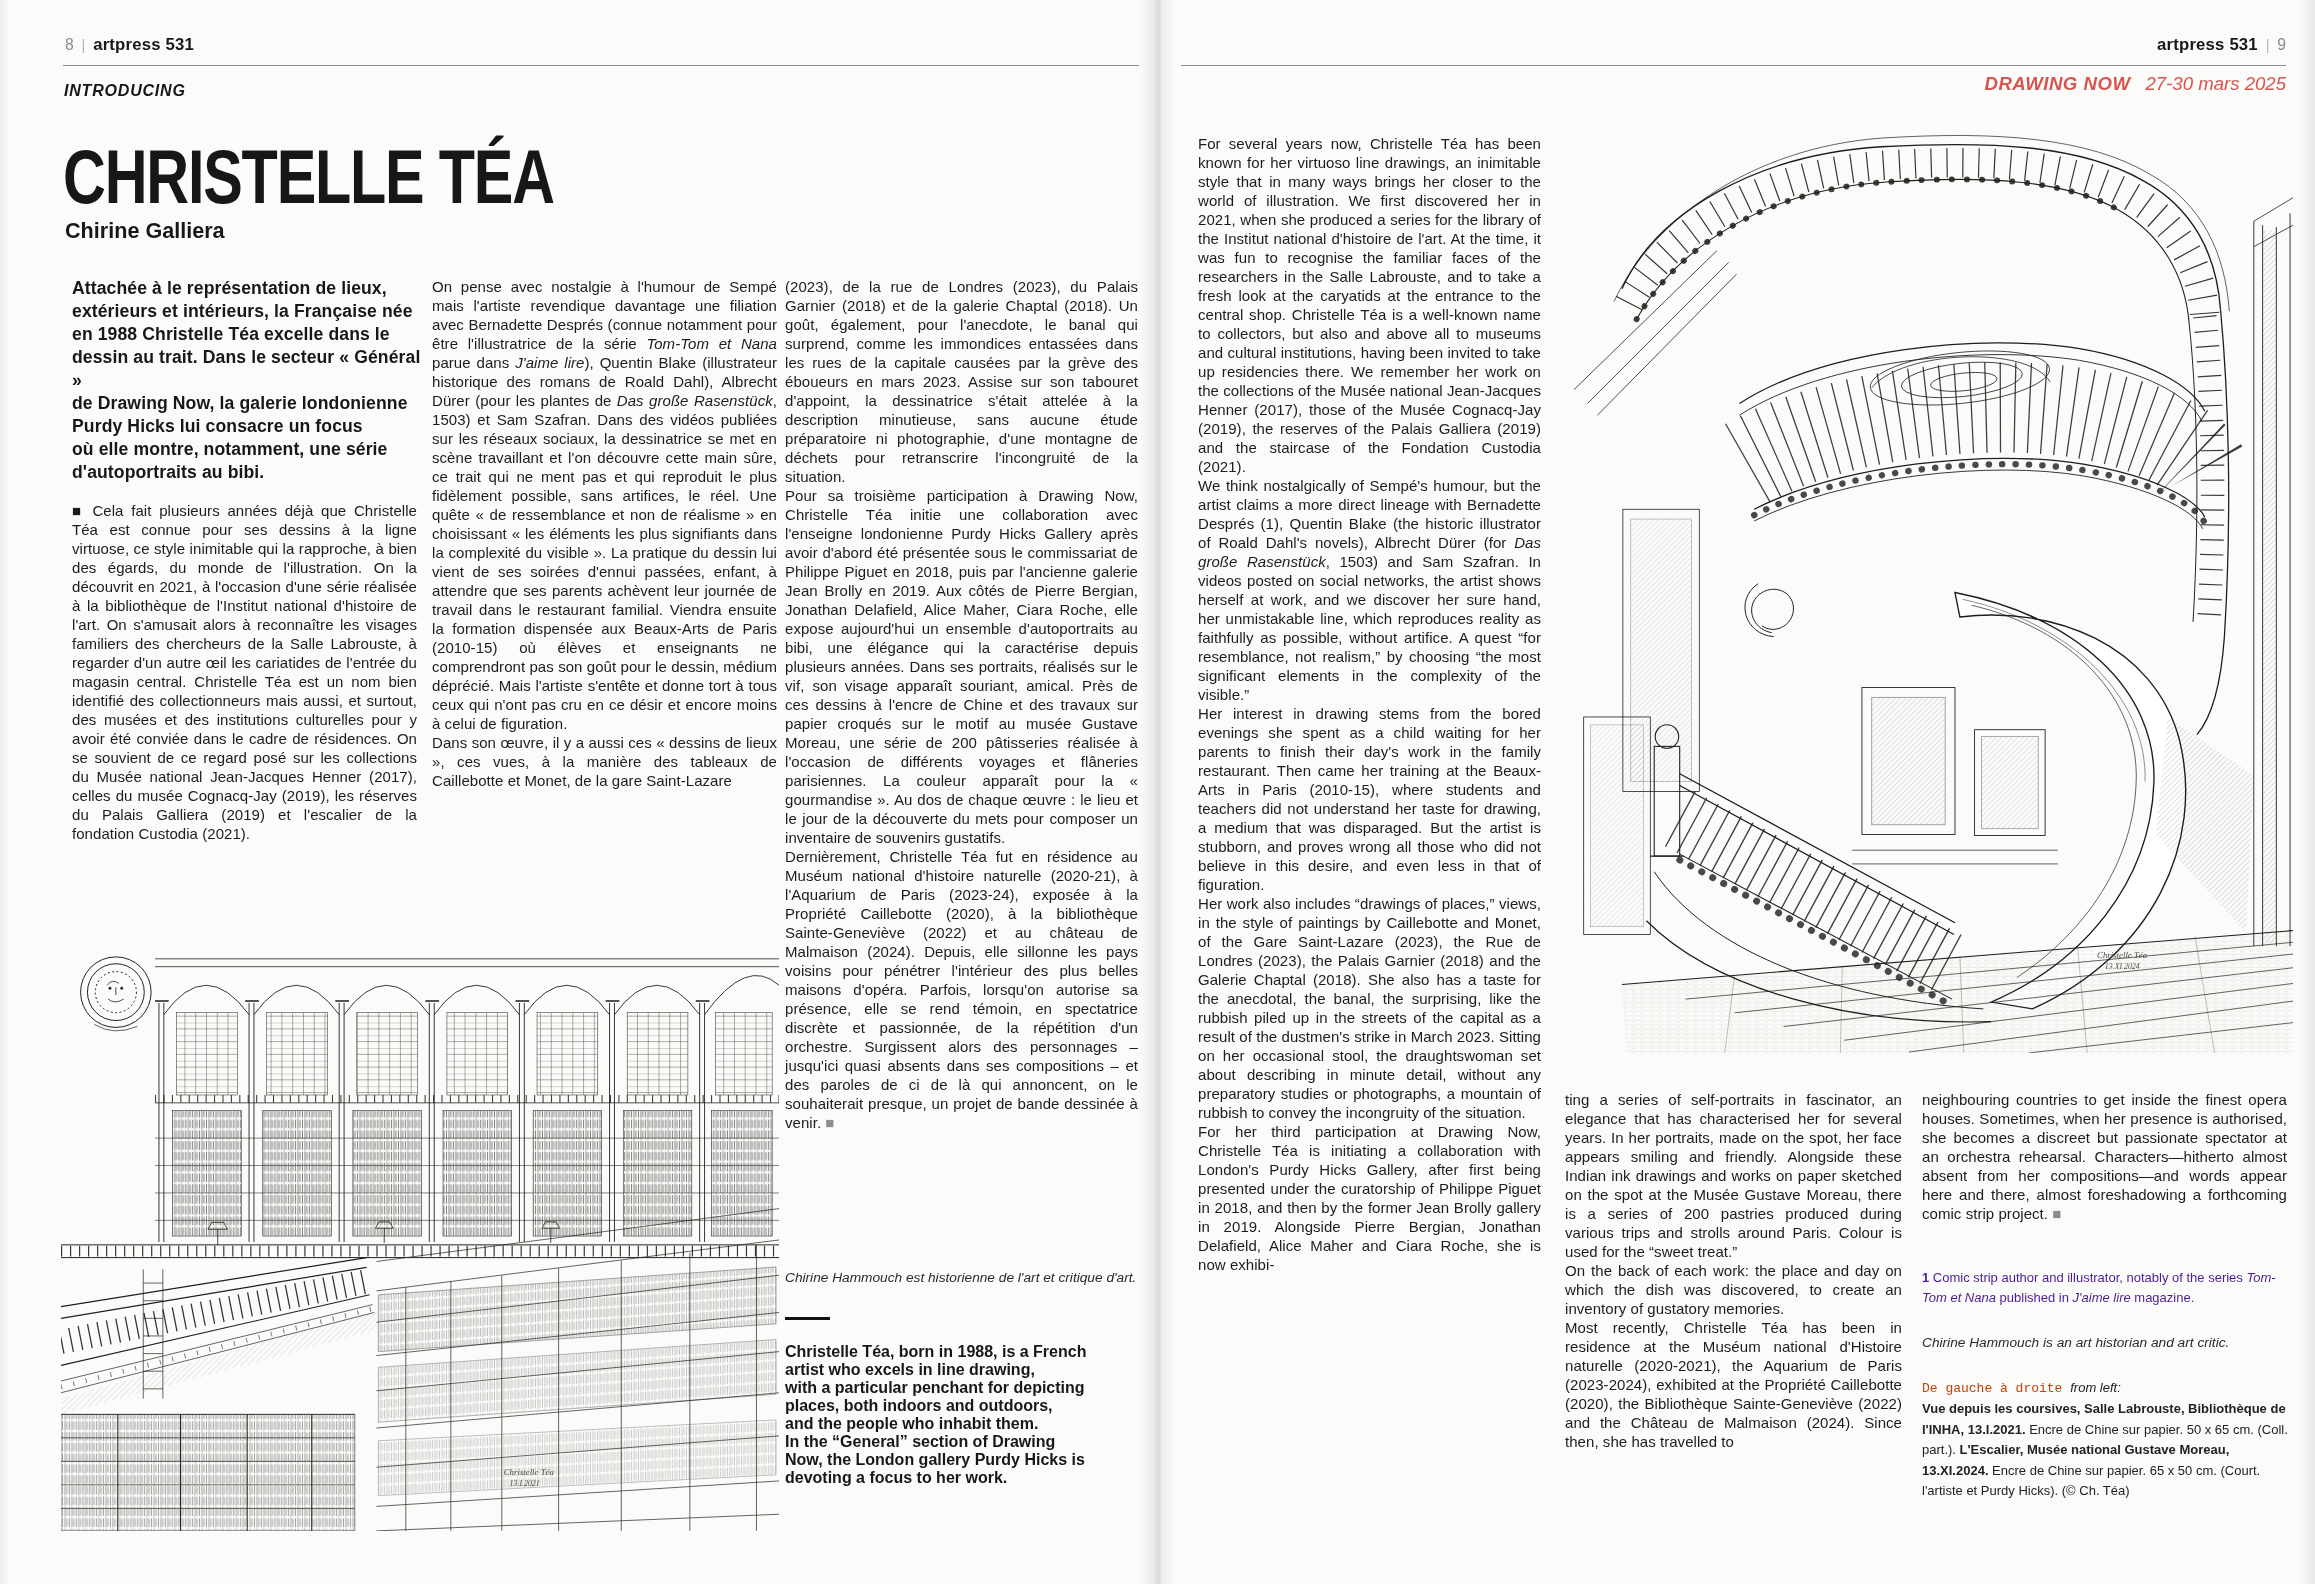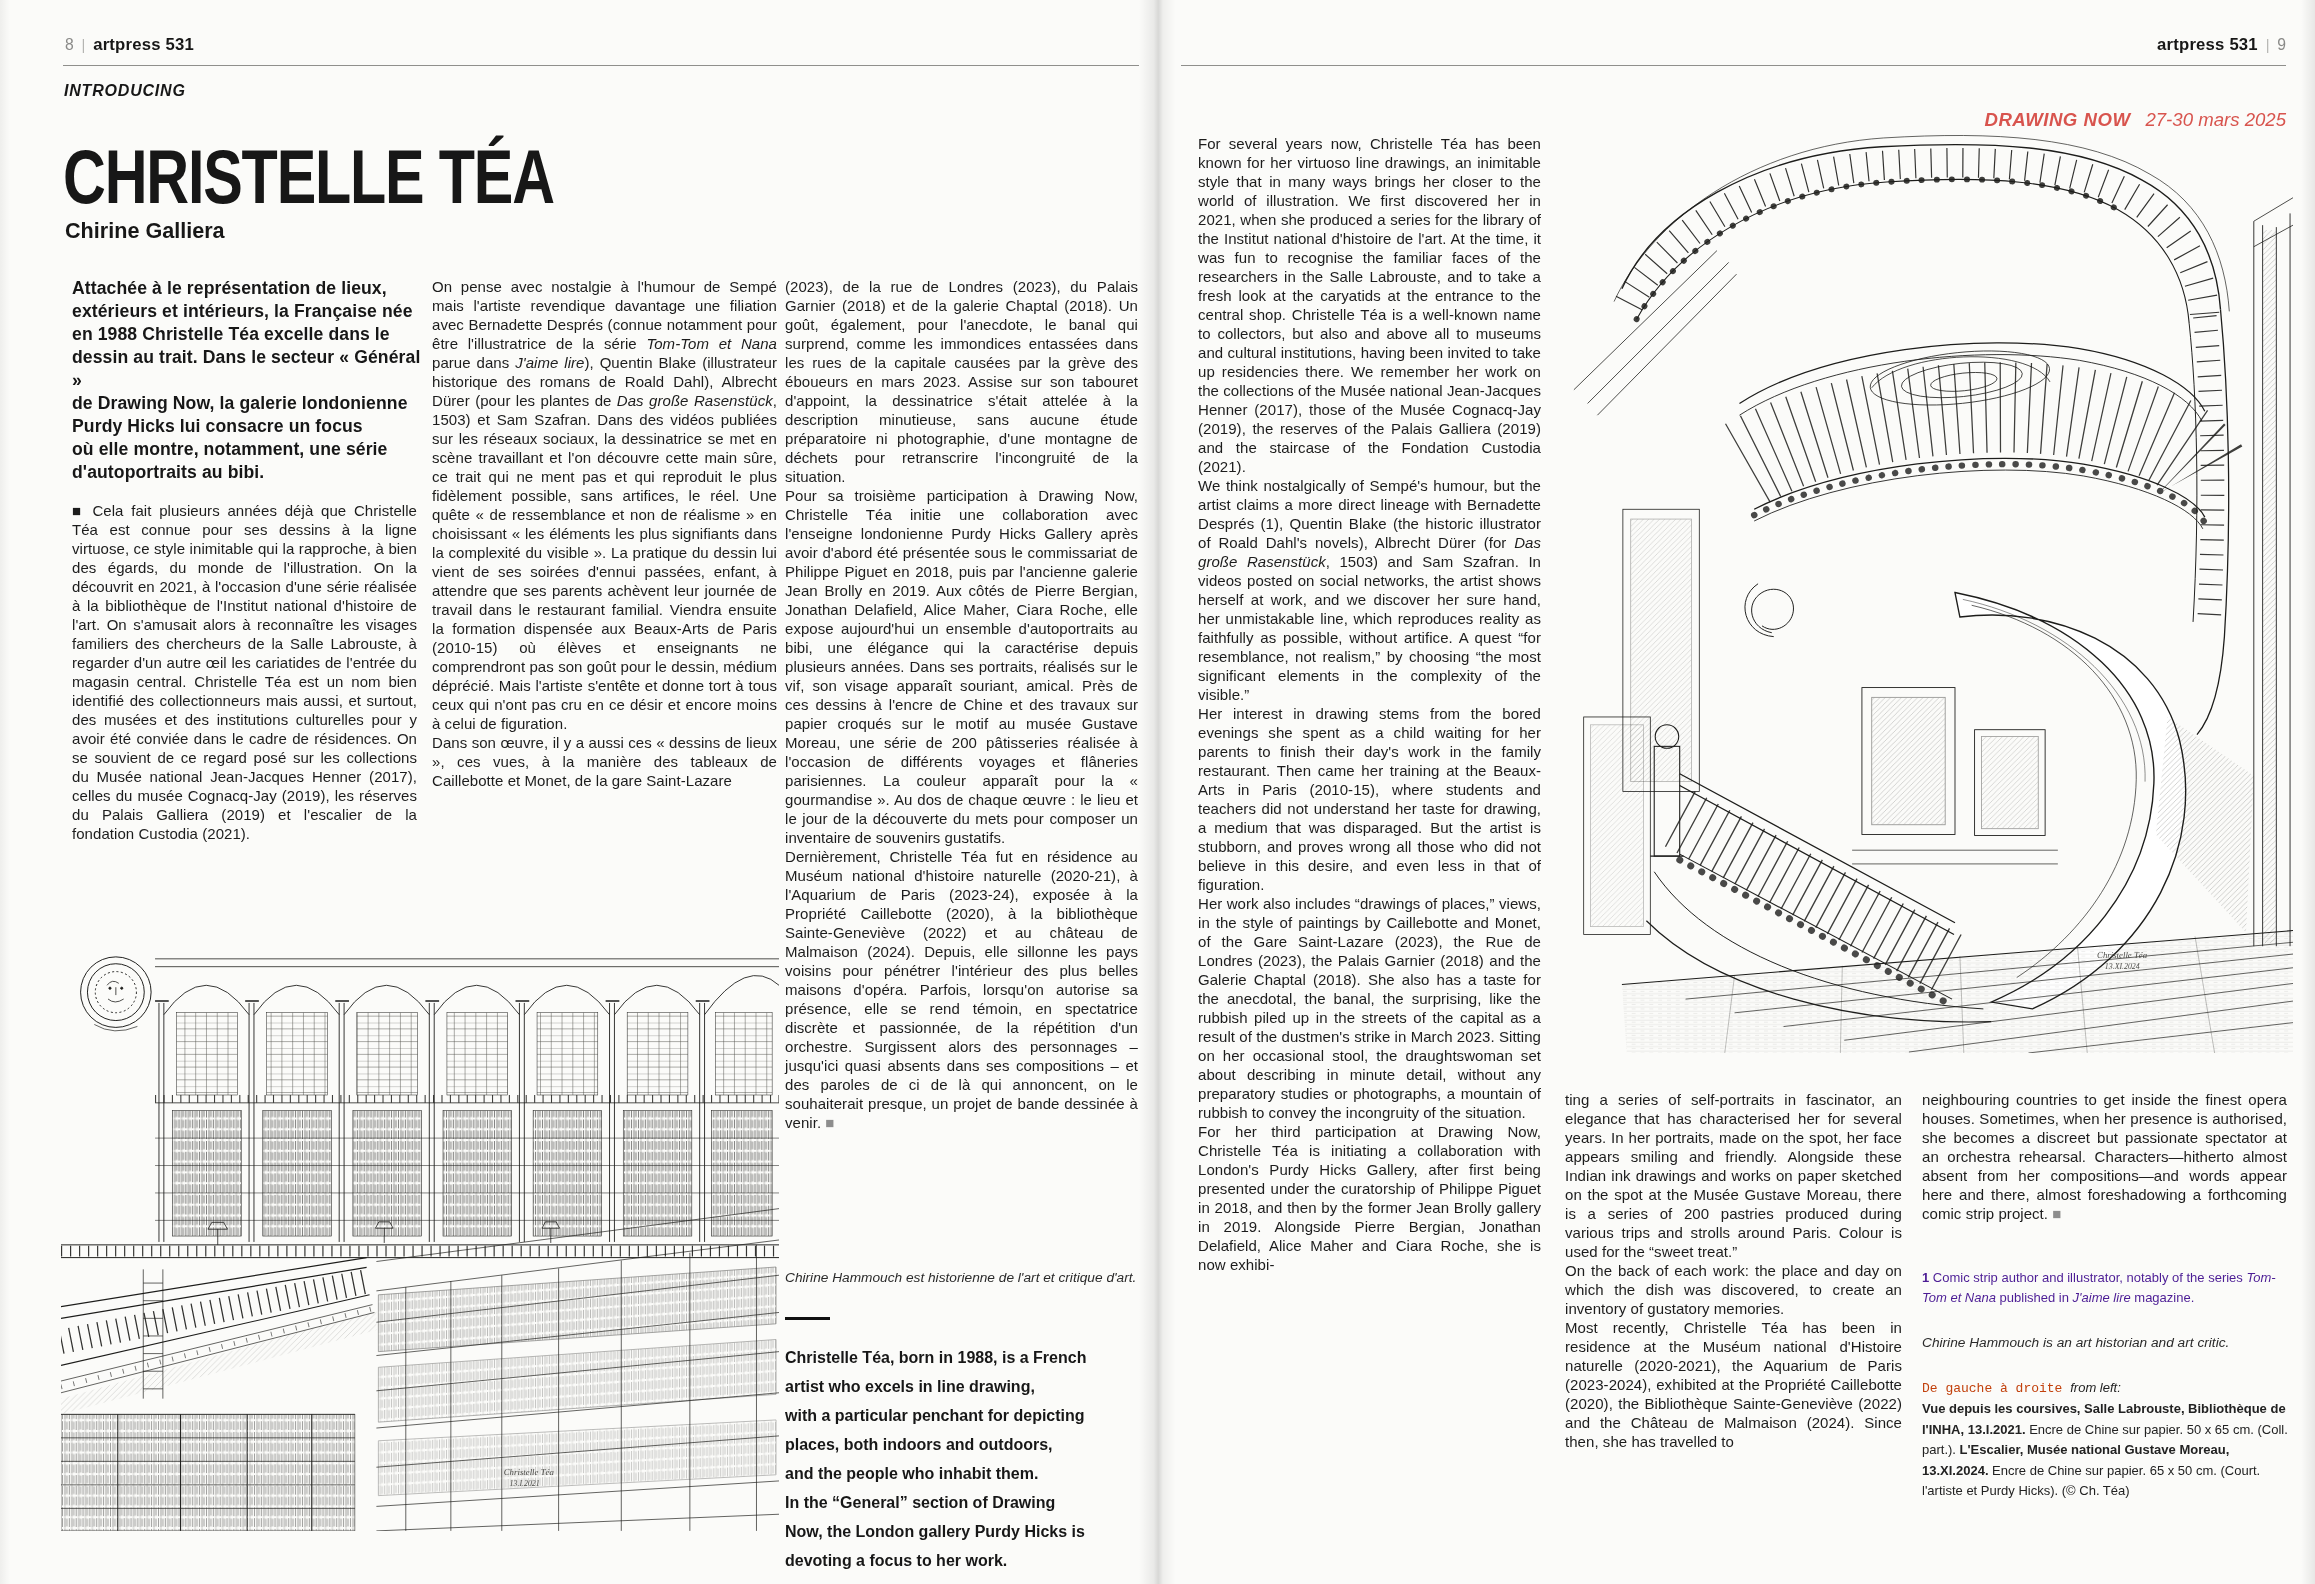--- a/index.html
+++ b/index.html
@@ -15,21 +15,21 @@
   .section{font-size:16px;font-weight:bold;font-style:italic;letter-spacing:0.8px;}
   .title{
     font-size:76px;font-weight:bold;letter-spacing:-1.5px;white-space:nowrap;
     transform:scaleX(0.78);transform-origin:left top;line-height:1;
   }
   .author{font-size:21.6px;font-weight:bold;}
   .introfr{font-size:17.6px;font-weight:bold;line-height:23px;letter-spacing:0.1px;}
   .body{font-size:15px;line-height:19px;text-align:justify;letter-spacing:0.05px;color:#1c1c1c;}
   .credit{font-size:13.7px;font-style:italic;color:#2a2a2a;}
   .shortrule{background:#111;height:2.9px;}
-  .introen{font-size:16px;font-weight:bold;line-height:29px;}
+  .introen{font-size:16px;font-weight:bold;line-height:18px;}
   .footnote{font-size:13px;line-height:20px;color:#4c1d95;}
   .caption{font-size:13px;line-height:20.4px;color:#222;}
   .event{font-size:18.6px;font-style:italic;white-space:nowrap;}
   .event .ev-name{font-weight:bold;letter-spacing:0.5px;}
   .event .ev-dates{font-weight:normal;margin-left:9.8px;}
   .seg-italic{font-style:italic;}
   .seg-bold{font-weight:bold;}
   .seg-gray{color:#c2410c;font-family:Liberation Mono, monospace;}
   .seg-sq{color:#8d8d8d;}
   .gutter{
@@ -178,21 +178,21 @@
   </svg>
 
   <div class="abs gutter"></div>
   <div class="abs edge-l"></div>
   <div class="abs edge-r"></div>
 
   <div class="abs" style="right:29px;top:35px;text-align:right;">
     <span class="mag">artpress 531</span><span class="pipe">|</span><span class="pgnum">9</span>
   </div>
   <div class="abs hair" style="left:1181px;top:65px;width:1105px;"></div>
-  <div class="abs event" style="right:29px;top:73px;margin-top:36px;">
+  <div class="abs event" style="right:29px;top:73px;">
     <span class="ev-name" style="color:#d8544e;">DRAWING NOW</span>
     <span class="ev-dates" style="color:#d8544e;">27-30 mars 2025</span>
   </div>
 
   <div class="abs body" style="left:1198px;top:134px;width:343px;" lang="en"><span>For several years now, Christelle Téa has been known for her virtuoso line drawings, an inimitable style that in many ways brings her closer to the world of illustration. We first discovered her in 2021, when she produced a series for the library of the Institut national d'histoire de l'art. At the time, it was fun to recognise the familiar faces of the researchers in the Salle Labrouste, and to take a fresh look at the caryatids at the entrance to the central shop. Christelle Téa is a well-known name to collectors, but also and above all to museums and cultural institutions, having been invited to take up residencies there. We remember her work on the collections of the Musée national Jean-Jacques Henner (2017), those of the Musée Cognacq-Jay (2019), the reserves of the Palais Galliera (2019) and the staircase of the Fondation Custodia (2021).</span><br><span>We think nostalgically of Sempé's humour, but the artist claims a more direct lineage with Bernadette Després (1), Quentin Blake (the historic illustrator of Roald Dahl's novels), Albrecht Dürer (for </span><span class="seg-italic">Das große Rasenstück</span><span>, 1503) and Sam Szafran. In videos posted on social networks, the artist shows herself at work, and we discover her sure hand, her unmistakable line, which reproduces reality as faithfully as possible, without artifice. A quest “for resemblance, not realism,” by choosing “the most significant elements in the complexity of the visible.”</span><br><span>Her interest in drawing stems from the bored evenings she spent as a child waiting for her parents to finish their day's work in the family restaurant. Then came her training at the Beaux-Arts in Paris (2010-15), where students and teachers did not understand her taste for drawing, a medium that was disparaged. But the artist is stubborn, and proves wrong all those who did not believe in this desire, and even less in that of figuration.</span><br><span>Her work also includes “drawings of places,” views, in the style of paintings by Caillebotte and Monet, of the Gare Saint-Lazare (2023), the Rue de Londres (2023), the Palais Garnier (2018) and the Galerie Chaptal (2018). She also has a taste for the anecdotal, the banal, the surprising, like the rubbish piled up in the streets of the capital as a result of the dustmen's strike in March 2023. Sitting on her occasional stool, the draughtswoman set about describing in minute detail, without any preparatory studies or photographs, a mountain of rubbish to convey the incongruity of the situation.</span><br><span>For her third participation at Drawing Now, Christelle Téa is initiating a collaboration with London's Purdy Hicks Gallery, after first being presented under the curatorship of Philippe Piguet in 2018, and then by the former Jean Brolly gallery in 2019. Alongside Pierre Bergian, Jonathan Delafield, Alice Maher and Ciara Roche, she is now exhibi-</span></div>
 
   <div class="abs body" style="left:1565px;top:1090px;width:337px;" lang="en"><span>ting a series of self-portraits in fascinator, an elegance that has characterised her for several years. In her portraits, made on the spot, her face appears smiling and friendly. Alongside these Indian ink drawings and works on paper sketched on the spot at the Musée Gustave Moreau, there is a series of 200 pastries produced during various trips and strolls around Paris. Colour is used for the “sweet treat.”</span><br><span>On the back of each work: the place and day on which the dish was discovered, to create an inventory of gustatory memories.</span><br><span>Most recently, Christelle Téa has been in residence at the Muséum national d'Histoire naturelle (2020-2021), the Aquarium de Paris (2023-2024), exhibited at the Propriété Caillebotte (2020), the Bibliothèque Sainte-Geneviève (2022) and the Château de Malmaison (2024). Since then, she has travelled to</span></div>
 
   <div class="abs body" style="left:1922px;top:1090px;width:365px;" lang="en"><span>neighbouring countries to get inside the finest opera houses. Sometimes, when her presence is authorised, she becomes a discreet but passionate spectator at an orchestra rehearsal. Characters—hitherto almost absent from her compositions—and words appear here and there, almost foreshadowing a forthcoming comic strip project.</span><span class="seg-sq"> ■</span></div>
 

